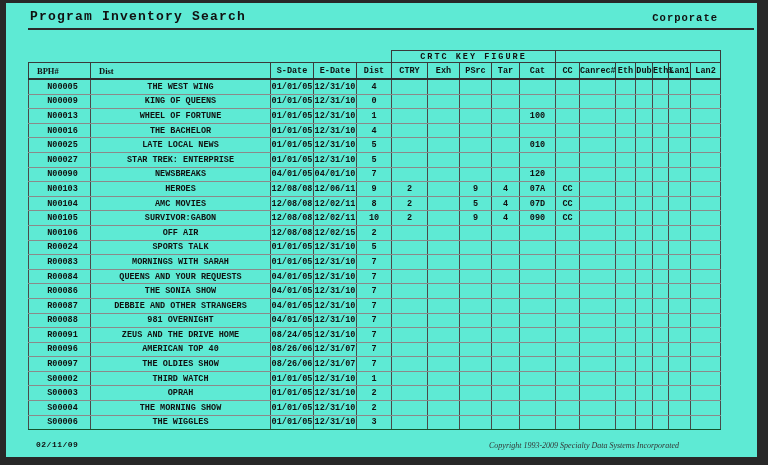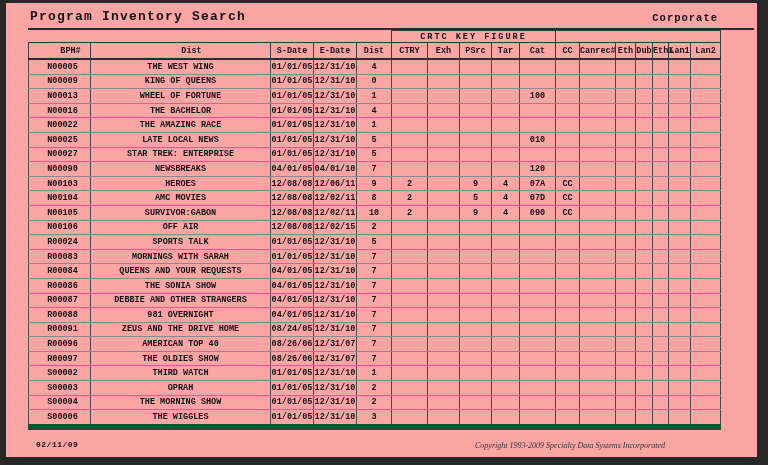--- a/index.html
+++ b/index.html
@@ -6,67 +6,67 @@
     margin: 0; padding: 0;
     width: 768px; height: 465px;
     overflow: hidden;
     background: #282828;
     font-family: "Liberation Mono", monospace;
   }
   .frame { position: absolute; inset: 0; width: 768px; height: 465px; }
   .page {
     position: absolute; left: 6px; top: 3px;
     width: 751px; height: 454px;
-    background: #fca5a5; color: #111;
+    background: #5eead4; color: #111;
   }
   .report-header {
     display: flex; justify-content: space-between; align-items: flex-end;
     margin: 0 3px 0 22px;
     padding: 6px 0 4px 2px;
     border-bottom: 2px solid #2b2b2b;
   }
   .title { font-size: 13px; font-weight: bold; letter-spacing: 1.2px; white-space: nowrap; }
   .corporate { font-size: 10.5px; font-weight: bold; letter-spacing: 1px; margin-right: 36px; white-space: nowrap; }
 
   table.inv {
     border-collapse: collapse; table-layout: fixed;
-    width: 692px; margin: 0 0 0 22px;
+    width: 692px; margin: 20px 0 0 22px;
     font-size: 8.5px; font-weight: bold; color: #111;
   }
   .g-lead  { border: none; }
   .g-label {
     border: 1px solid #3a3a3a; border-bottom: none;
     height: 11px; text-align: center; letter-spacing: 2px;
     font-size: 8.5px; padding: 0; white-space: nowrap;
   }
   .g-trail { border: none; border-top: 1px solid #3a3a3a; border-right: 1px solid #3a3a3a; }
   #header-row th {
     border: 1px solid #3a3a3a; border-bottom: 2px solid #2e2e2e;
     height: 15px; padding: 0; 
     font-size: 8.5px; white-space: nowrap; overflow: visible;
   }
-  #header-row th.al { text-align: center; padding-left: 22px; }
+  #header-row th.al { text-align: left; padding-left: 8px; font-family: Liberation Serif, serif; }
   tbody td {
     border-left: 1px solid #4a4a4a; border-right: 1px solid #4a4a4a;
     border-bottom: 1px solid #8a8a8a;
     height: 13.6px; padding: 0; text-align: center;
     white-space: nowrap; overflow: hidden;
   }
-  tbody tr:last-child td { border-bottom: 6px solid #14532d; }
+  tbody tr:last-child td { border-bottom: 1px solid #14532d; }
   tbody td.al { text-align: center; }
   tbody td.p6 { padding-left: 6px; }
   tbody td.p10 { }
 
   .report-footer { position: absolute; left: 0; bottom: 5px; width: 100%; height: 12px; }
   .footer-date {
     position: absolute; left: 30px; top: 0;
     font-size: 8px; font-weight: bold; letter-spacing: 0.5px;
   }
   .footer-copy {
-    position: absolute; left: 469px; top: 1px;
+    position: absolute; left: 483px; top: 1px;
     font-family: "Liberation Serif", serif; font-style: italic;
     font-size: 8px; color: #333; white-space: nowrap;
   }
 </style>
 </head>
 <body>
 
 <div class="frame">
   <div class="page">
 
@@ -192,39 +192,20 @@
             <td></td>
             <td></td>
             <td></td>
             <td></td>
             <td></td>
             <td></td>
             <td></td>
             <td></td>
           </tr>
           <tr>
-            <td class="al p6">N00022</td>
-            <td class="al p10">THE AMAZING RACE</td>
-            <td>01/01/05</td>
-            <td>12/31/10</td>
-            <td>1</td>
-            <td></td>
-            <td></td>
-            <td></td>
-            <td></td>
-            <td></td>
-            <td></td>
-            <td></td>
-            <td></td>
-            <td></td>
-            <td></td>
-            <td></td>
-            <td></td>
-          </tr>
-          <tr>
             <td class="al p6">N00025</td>
             <td class="al p10">LATE LOCAL NEWS</td>
             <td>01/01/05</td>
             <td>12/31/10</td>
             <td>5</td>
             <td></td>
             <td></td>
             <td></td>
             <td></td>
             <td>010</td>

